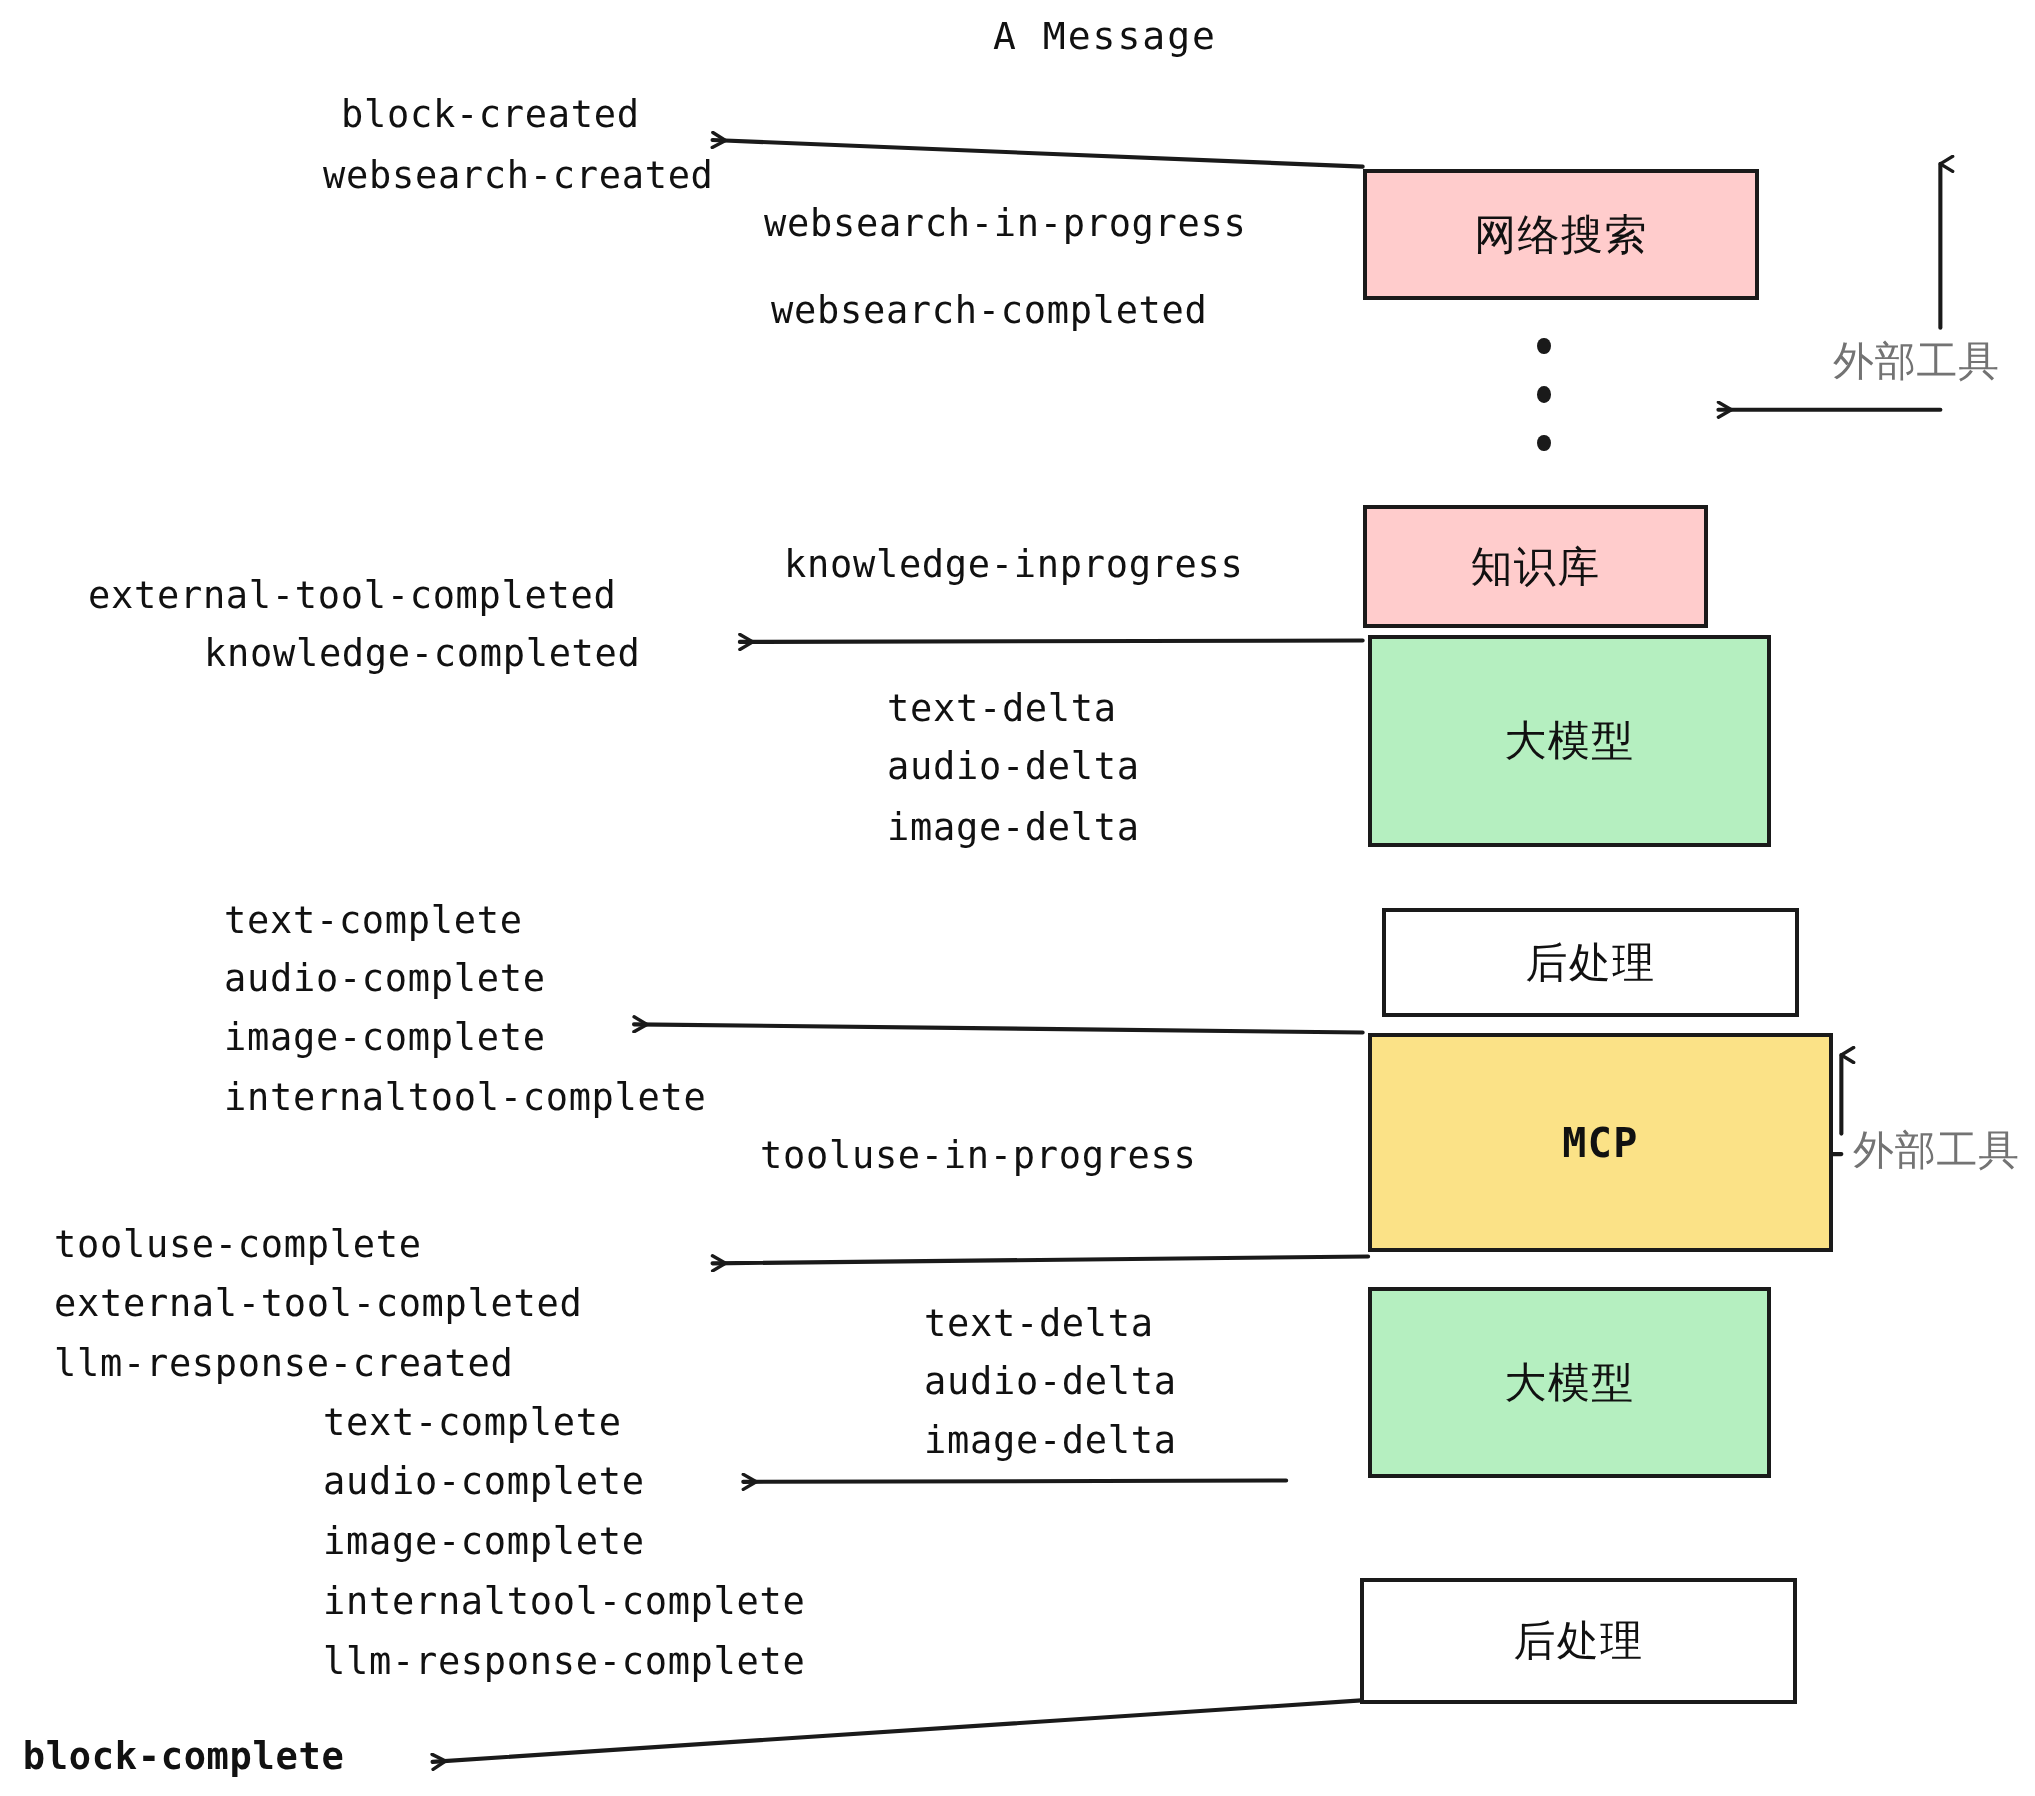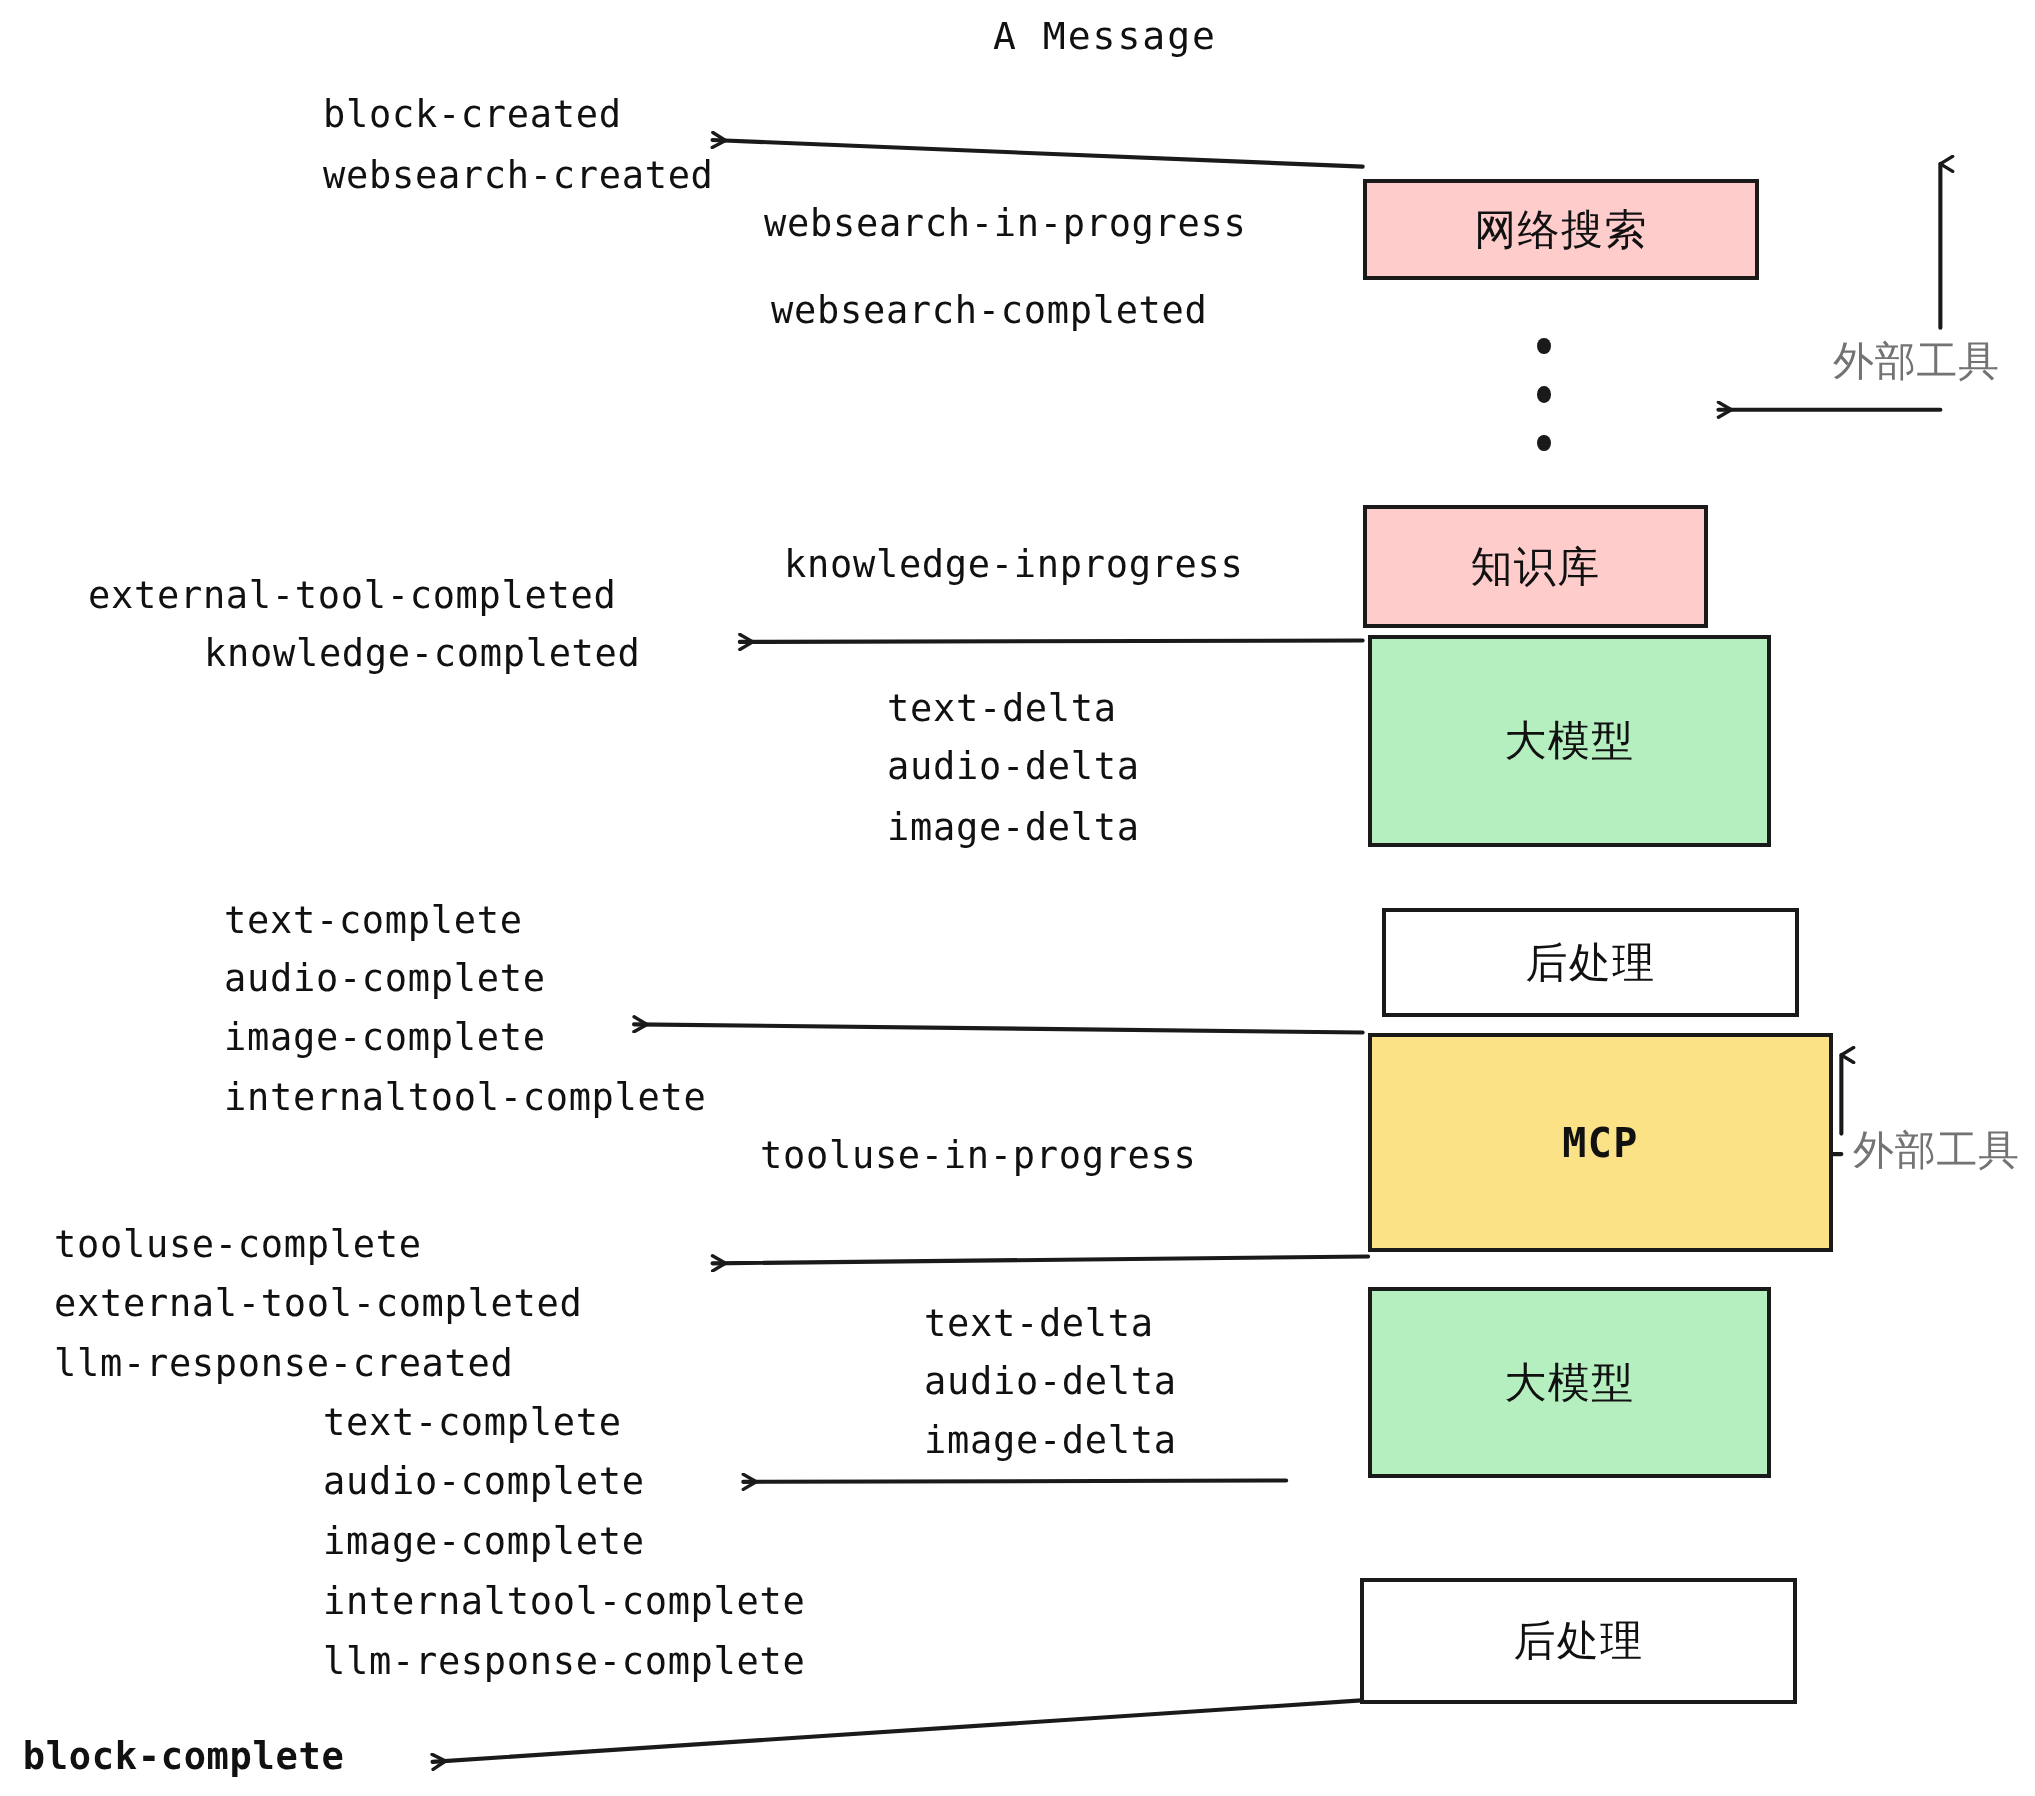--- a/index.html
+++ b/index.html
@@ -115,21 +115,21 @@
 
     <path d="M2818,480 L2818,240" fill="none" stroke="#1a1a1a" stroke-width="6" stroke-linecap="round" marker-end="url(#ah-up)"></path>
     <path d="M2818,600 L2818,925" fill="none" stroke="#1a1a1a" stroke-width="6" stroke-linecap="round" marker-end="url(#ah)" transform="rotate(90 2818 600)"></path>
 
     <path d="M2673,1660 L2673,1545" fill="none" stroke="#1a1a1a" stroke-width="6" stroke-linecap="round" marker-end="url(#ah-up)"></path>
     <path d="M2673,1690 L2673,1820" fill="none" stroke="#1a1a1a" stroke-width="6" stroke-linecap="round" marker-end="url(#ah)" transform="rotate(90 2673 1690)"></path>
   </svg>
 
   <div class="title" style="left:977px; top:13.7px;">A Message</div>
 
-  <div class="evt" style="left:307px; top:96px;">block-created</div>
+  <div class="evt" style="left:325px; top:96px;">block-created</div>
   <div class="evt" style="left:307px; top:157px;">websearch-created</div>
   <div class="evt" style="left:748px; top:205px;">websearch-in-progress</div>
   <div class="evt" style="left:755px; top:292px;">websearch-completed</div>
 
   <div class="evt" style="left:768px; top:546px;">knowledge-inprogress</div>
   <div class="evt" style="left:72px; top:577px;">external-tool-completed</div>
   <div class="evt" style="left:188px; top:635px;">knowledge-completed</div>
 
   <div class="evt" style="left:871px; top:690px;">text-delta</div>
   <div class="evt" style="left:871px; top:748px;">audio-delta</div>
@@ -149,21 +149,21 @@
   <div class="evt" style="left:908px; top:1363px;">audio-delta</div>
   <div class="evt" style="left:908px; top:1422px;">image-delta</div>
 
   <div class="evt" style="left:307px; top:1404px;">text-complete</div>
   <div class="evt" style="left:307px; top:1463px;">audio-complete</div>
   <div class="evt" style="left:307px; top:1523px;">image-complete</div>
   <div class="evt" style="left:307px; top:1583px;">internaltool-complete</div>
   <div class="evt" style="left:307px; top:1643px;">llm-response-complete</div>
   <div class="evt" style="left:6.8px; top:1738px;font-weight:bold;">block-complete</div>
 
-  <div class="node" style="left:1347px; top:179px; width:396px; height:101px; background:#FFCCCC;align-items:center;">
+  <div class="node" style="left:1347px; top:169px; width:396px; height:131px; background:#FFCCCC;align-items:center;">
     <span class="node-label">网络搜索</span>
   </div>
 
   <div class="vdots" style="left:1520px; top:338px; width:16.4px; height:113px;">
     <span></span>
       <span></span>
       <span></span>
   </div>
 
   <div class="node" style="left:1347px; top:505px; width:345px; height:123px; background:#FFCCCC;">

